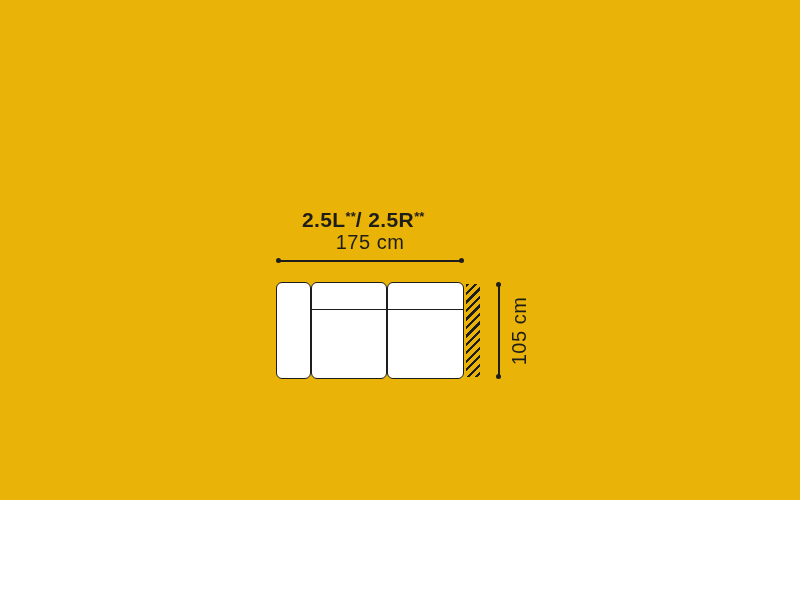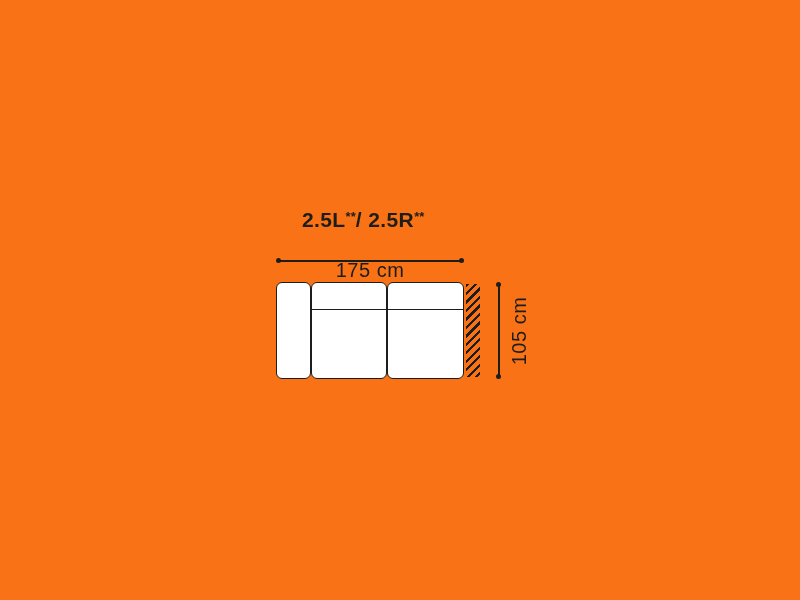--- a/index.html
+++ b/index.html
@@ -1,21 +1,21 @@
 <!DOCTYPE html>
 <html><head>
 <meta charset="utf-8">
 <style>
   * { box-sizing: border-box; margin: 0; padding: 0; }
   html, body { background: #ffffff; }
   .canvas {
     position: relative;
     width: 800px;
-    height: 600px;
-    background: #f97316;
+    height: 500px;
+    background: #eab308;
     font-family: "Liberation Sans", "DejaVu Sans", sans-serif;
     color: #1d1d1b;
     overflow: hidden;
   }
   
   .title {
     position: absolute;
     left: 277px;
     top: 184px;
     font-size: 21px;
@@ -58,21 +58,20 @@
   .dot.v-bottom { bottom: -2px; left: -1.8px; }
   .dim-label-h {
     position: absolute;
     left: 370px;
     top: 231px;
     transform: translateX(-50%);
     font-size: 20px;
     font-weight: 400;
     letter-spacing: 0.5px;
     white-space: nowrap;
-    margin-top: 28px;
   }
   .dim-label-v {
     position: absolute;
     left: 469px;
     top: 319px;
     width: 100px;
     height: 24px;
     line-height: 24px;
     text-align: center;
     transform: rotate(-90deg);

